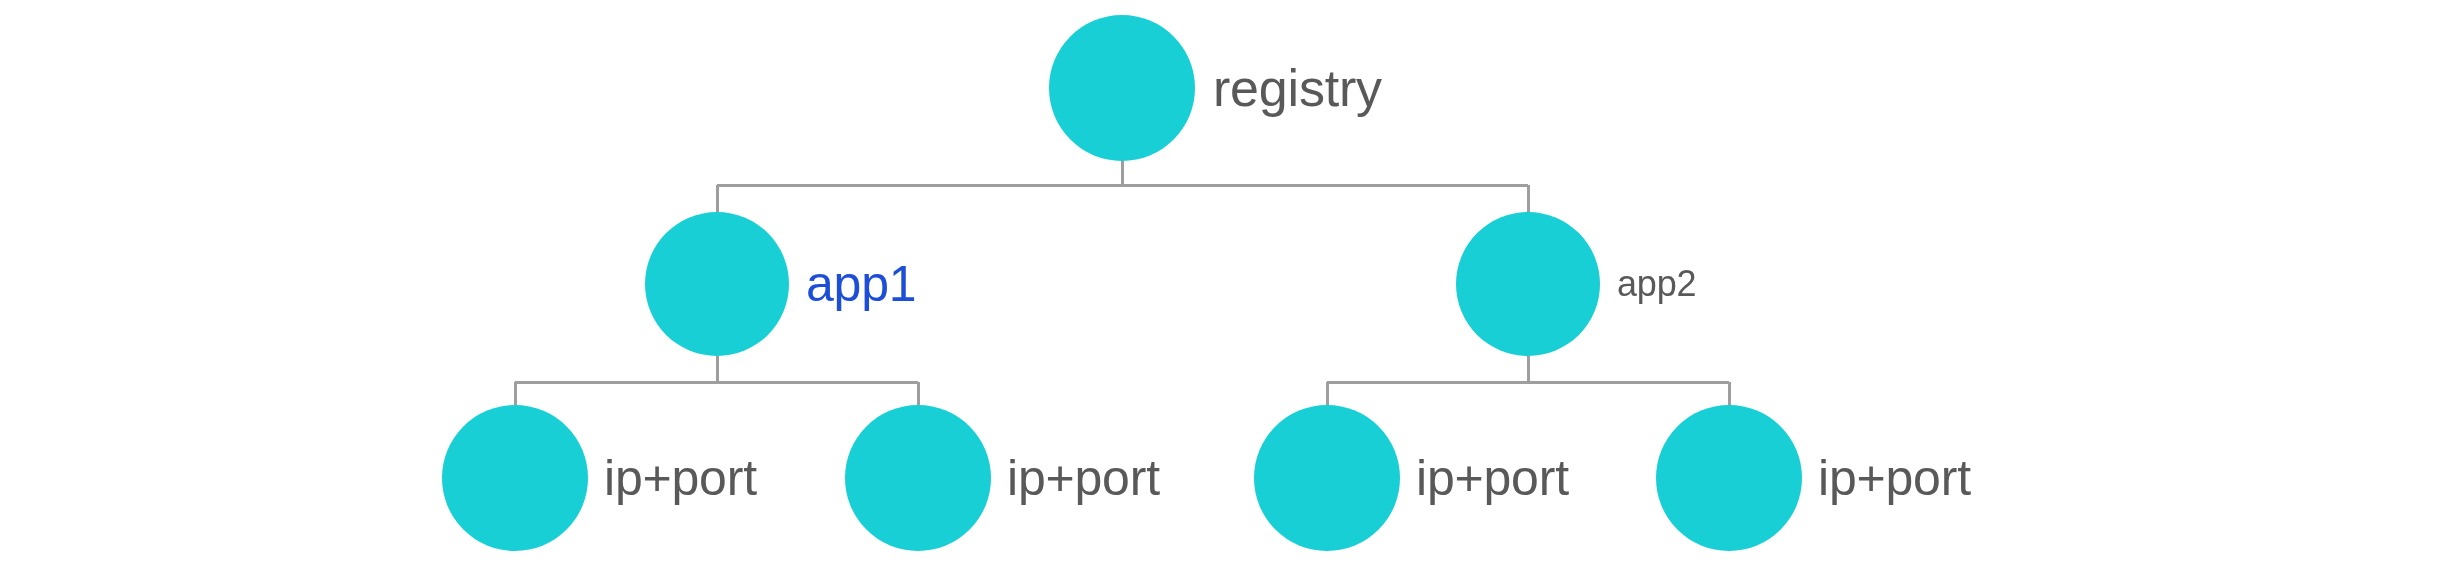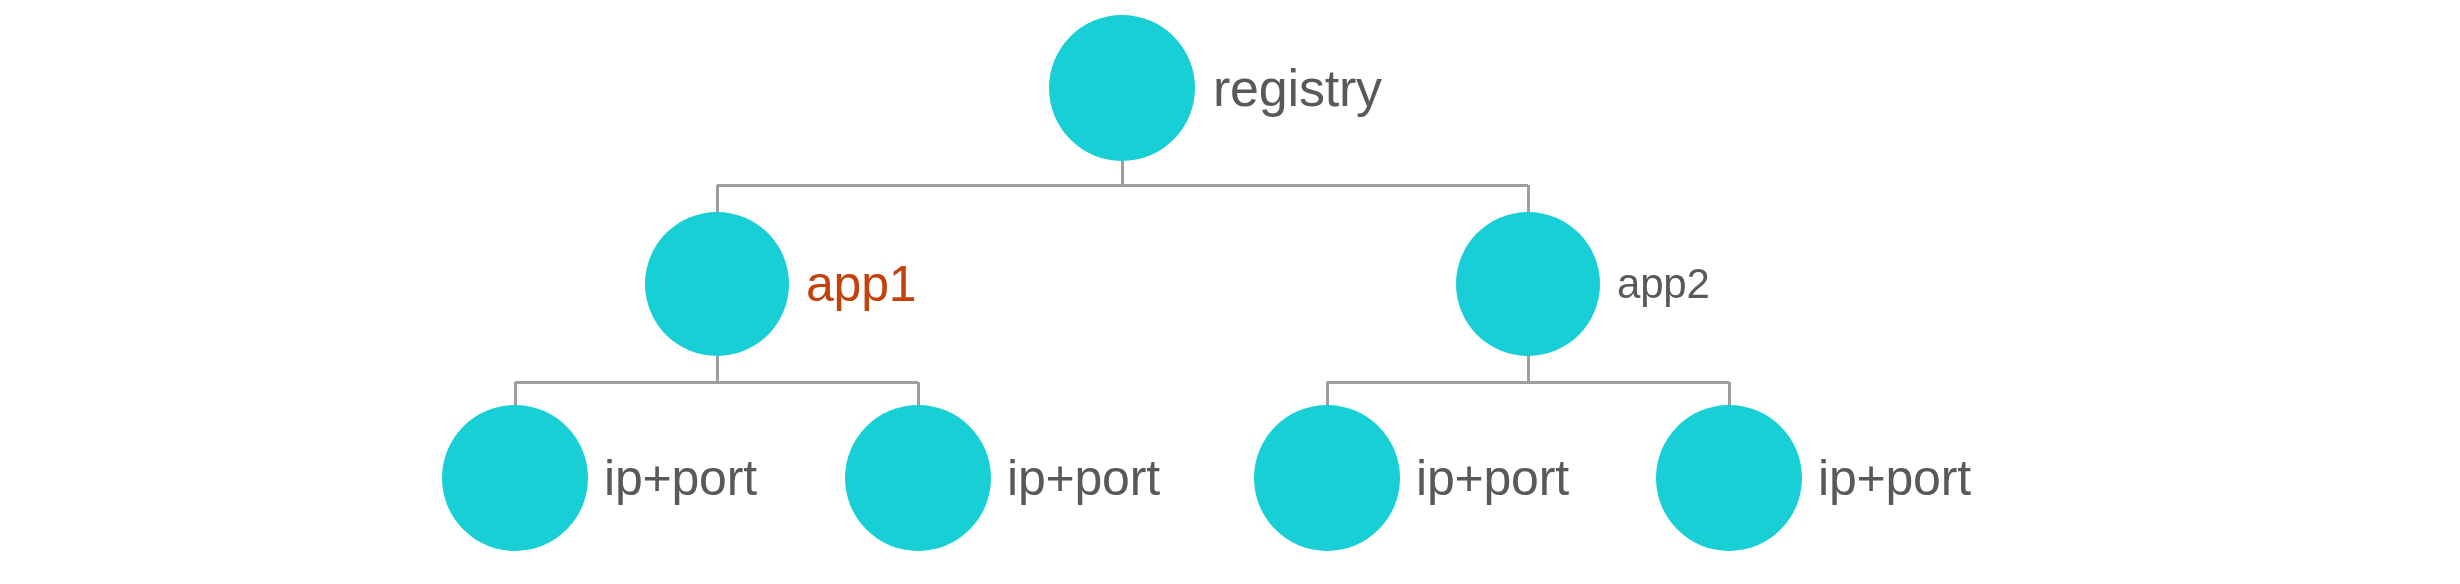--- a/index.html
+++ b/index.html
@@ -68,23 +68,23 @@
       <line x1="1528" y1="356" x2="1528" y2="382" stroke="#9e9e9e" stroke-width="3" shape-rendering="crispEdges"></line>
       <line x1="1327" y1="382" x2="1729" y2="382" stroke="#9e9e9e" stroke-width="3" shape-rendering="crispEdges"></line>
       <line x1="1327" y1="382" x2="1327" y2="406" stroke="#9e9e9e" stroke-width="3" shape-rendering="crispEdges"></line>
       <line x1="1729" y1="382" x2="1729" y2="406" stroke="#9e9e9e" stroke-width="3" shape-rendering="crispEdges"></line>
     </svg>
 
   <div id="node-layer">
       <div class="node" style="left: 1049px; top: 15px; width: 146px; height: 146px; background: rgb(23, 207, 212);"></div>
       <div class="node-label" style="left: 1213px; top: 88px; transform: translateY(-50%); font-size: 52px; color: rgb(89, 89, 89);">registry</div>
       <div class="node" style="left: 645px; top: 212px; width: 144px; height: 144px; background: rgb(23, 207, 212);"></div>
-      <div class="node-label" style="left: 806px; top: 284px; transform: translateY(-50%); font-size: 50px; color: #c2410c;">app1</div>
+      <div class="node-label" style="left: 806px; top: 284px; transform: translateY(-50%); font-size: 50px; color: #1d4ed8;">app1</div>
       <div class="node" style="left: 1456px; top: 212px; width: 144px; height: 144px; background: rgb(23, 207, 212);"></div>
-      <div class="node-label" style="left: 1617px; top: 284px; transform: translateY(-50%); font-size: 42px; color: rgb(89, 89, 89);">app2</div>
+      <div class="node-label" style="left: 1617px; top: 284px; transform: translateY(-50%); font-size: 36px; color: rgb(89, 89, 89);">app2</div>
       <div class="node" style="left: 442px; top: 405px; width: 146px; height: 146px; background: rgb(23, 207, 212);"></div>
       <div class="node-label" style="left: 604px; top: 478px; transform: translateY(-50%); font-size: 50px; color: rgb(89, 89, 89);">ip+port</div>
       <div class="node" style="left: 845px; top: 405px; width: 146px; height: 146px; background: rgb(23, 207, 212);"></div>
       <div class="node-label" style="left: 1007px; top: 478px; transform: translateY(-50%); font-size: 50px; color: rgb(89, 89, 89);">ip+port</div>
       <div class="node" style="left: 1254px; top: 405px; width: 146px; height: 146px; background: rgb(23, 207, 212);"></div>
       <div class="node-label" style="left: 1416px; top: 478px; transform: translateY(-50%); font-size: 50px; color: rgb(89, 89, 89);">ip+port</div>
       <div class="node" style="left: 1656px; top: 405px; width: 146px; height: 146px; background: rgb(23, 207, 212);"></div>
       <div class="node-label" style="left: 1818px; top: 478px; transform: translateY(-50%); font-size: 50px; color: rgb(89, 89, 89);">ip+port</div>
     </div>
 

